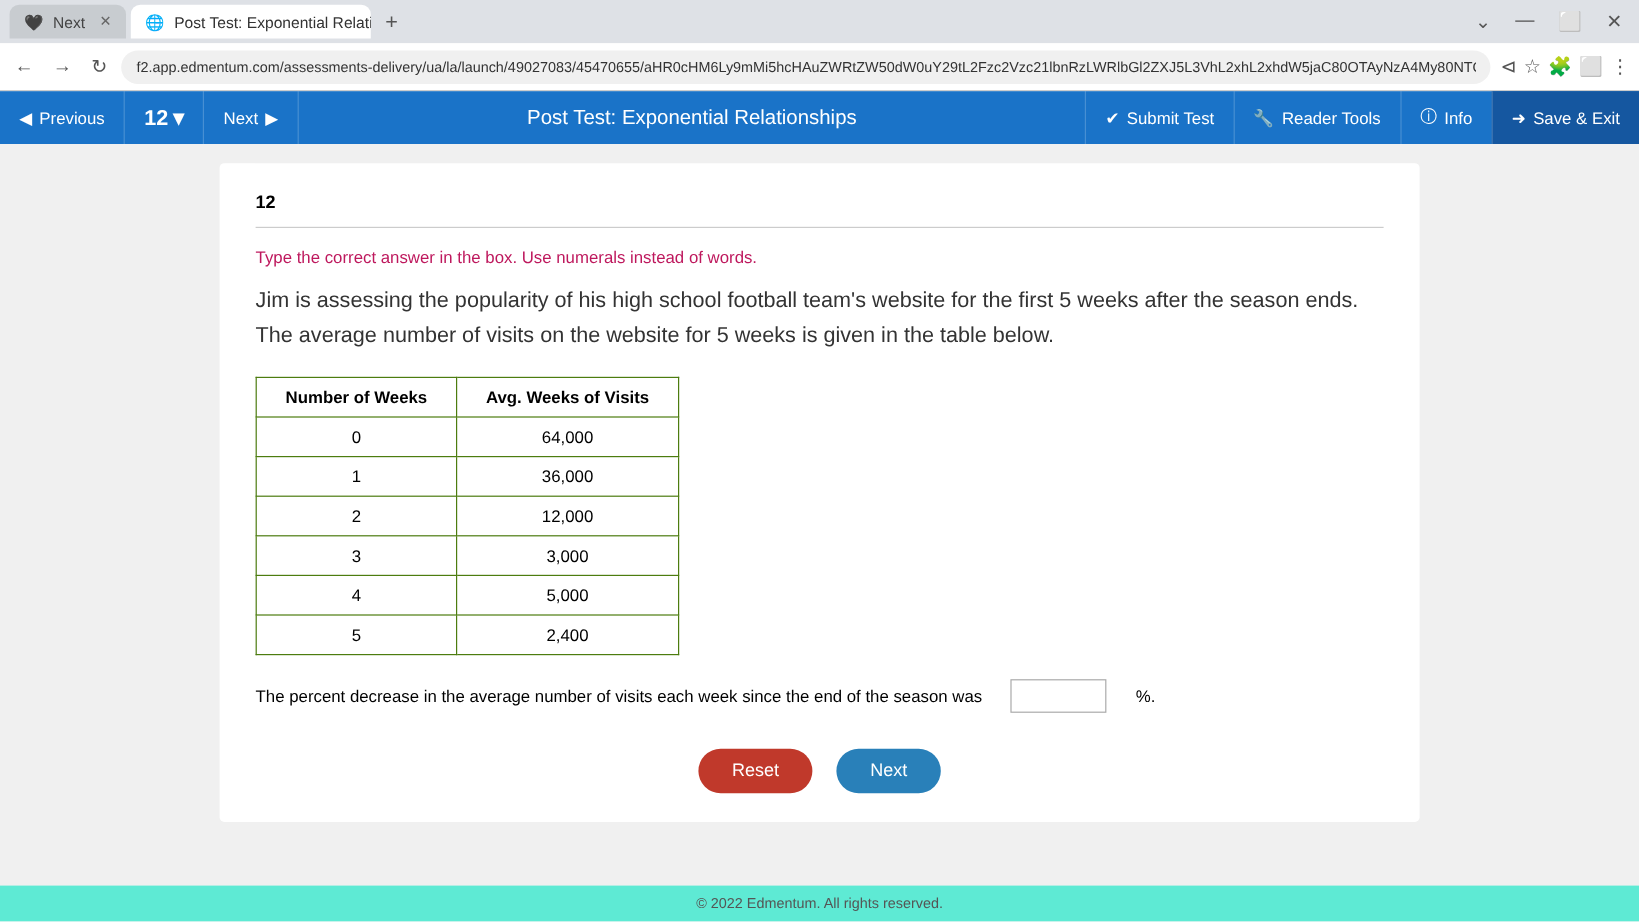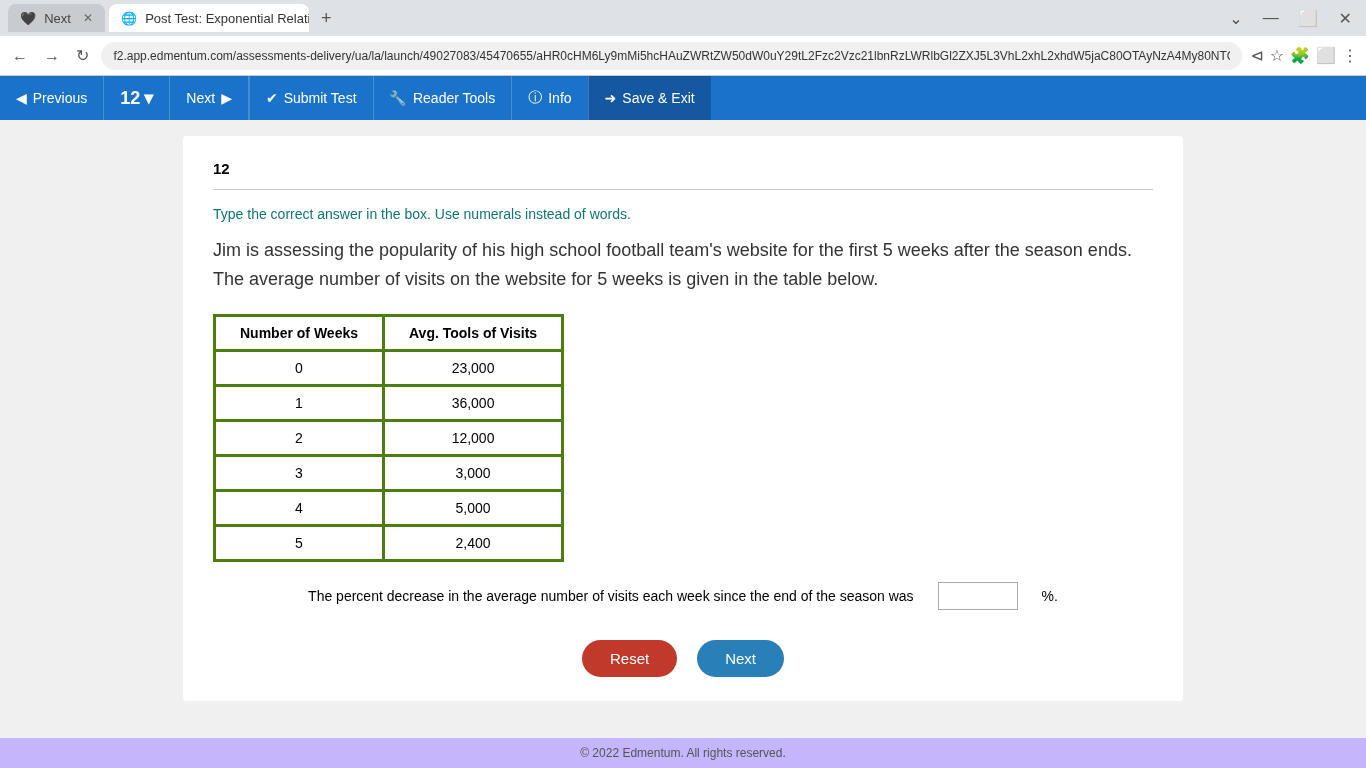--- a/index.html
+++ b/index.html
@@ -25,39 +25,39 @@
     .nav-next { display: flex; align-items: center; gap: 6px; padding: 0 16px; height: 100%; cursor: pointer; border-right: 1px solid rgba(255,255,255,0.2); font-size: 14px; }
     .header-title { flex: 1; text-align: center; font-size: 17px; font-weight: 500; }
     .header-actions { display: flex; align-items: center; height: 100%; }
     .header-btn { display: flex; align-items: center; gap: 6px; padding: 0 16px; height: 100%; cursor: pointer; font-size: 14px; border-left: 1px solid rgba(255,255,255,0.2); white-space: nowrap; }
     .header-btn.save-exit { background: #1557a0; }
 
     
     .page-content { padding: 16px 20px; background: #f0f0f0; min-height: calc(768px - 36px - 40px - 44px - 30px); }
     .question-card { background: white; border-radius: 4px; padding: 24px 30px; max-width: 1000px; margin: 0 auto; }
     .question-number { font-size: 15px; font-weight: bold; margin-bottom: 16px; border-bottom: 1px solid #ccc; padding-bottom: 12px; }
-    .question-instructions { font-size: 14px; color: #0f766e; margin-bottom: 14px; }
+    .question-instructions { font-size: 14px; color: #be185d; margin-bottom: 14px; }
     .question-text { font-size: 18px; color: #333; margin-bottom: 20px; line-height: 1.6; }
 
     
     .data-table { border-collapse: collapse; margin-bottom: 20px; }
-    .data-table th, .data-table td { border: 3px solid #4d7c0f; padding: 8px 24px; text-align: center; font-size: 14px; }
+    .data-table th, .data-table td { border: 1px solid #4d7c0f; padding: 8px 24px; text-align: center; font-size: 14px; }
     .data-table th { font-weight: bold; background: #fff; }
 
     
-    .answer-row { display: flex; align-items: center; gap: 24px; font-size: 14px; margin-bottom: 30px; justify-content: center; }
+    .answer-row { display: flex; align-items: center; gap: 24px; font-size: 14px; margin-bottom: 30px; }
     .answer-input { border: 1px solid #aaa; width: 80px; height: 28px; padding: 0 6px; font-size: 14px; text-align: center; outline: none; }
 
     
     .btn-row { display: flex; justify-content: center; gap: 20px; }
     .btn-reset { background: #c0392b; color: white; border: none; border-radius: 20px; padding: 10px 28px; font-size: 15px; cursor: pointer; }
     .btn-next { background: #2980b9; color: white; border: none; border-radius: 20px; padding: 10px 28px; font-size: 15px; cursor: pointer; }
 
     
-    .page-footer { text-align: center; padding: 8px; font-size: 12px; color: #555; background: #c4b5fd; }
+    .page-footer { text-align: center; padding: 8px; font-size: 12px; color: #555; background: #5eead4; }
     .win-btn { background: none; border: none; cursor: pointer; font-size: 16px; color: #555; padding: 4px 6px; }
   </style>
 </head>
 <body>
 
 <div class="tab-bar">
   <div class="tab inactive">
     <span>🖤</span>
     <span>Next</span>
     <span class="tab-close">✕</span>
@@ -96,20 +96,21 @@
     <span>Previous</span>
   </div>
   <div class="question-num-box">
     <span>12</span>
     <span>▾</span>
   </div>
   <div class="nav-next">
     <span>Next</span>
     <span>▶</span>
   </div>
+  <div class="header-title">Post Test: Exponential Relationships</div>
   <div class="header-actions">
     <div class="header-btn">
       <span>✔</span>
       <span>Submit Test</span>
     </div>
     <div class="header-btn">
       <span>🔧</span>
       <span>Reader Tools</span>
     </div>
     <div class="header-btn">
@@ -126,27 +127,27 @@
 <div class="page-content">
   <div class="question-card">
     <div class="question-number">12</div>
     <div class="question-instructions">Type the correct answer in the box. Use numerals instead of words.</div>
     <div class="question-text">Jim is assessing the popularity of his high school football team's website for the first 5 weeks after the season ends. The average number of visits on the website for 5 weeks is given in the table below.</div>
 
     <table class="data-table">
       <thead>
         <tr>
           <th>Number of Weeks</th>
-          <th>Avg. Tools of Visits</th>
+          <th>Avg. Weeks of Visits</th>
         </tr>
       </thead>
       <tbody id="table-body">
       <tr>
             <td>0</td>
-            <td>23,000</td>
+            <td>64,000</td>
           </tr>
           <tr>
             <td>1</td>
             <td>36,000</td>
           </tr>
           <tr>
             <td>2</td>
             <td>12,000</td>
           </tr>
           <tr>

